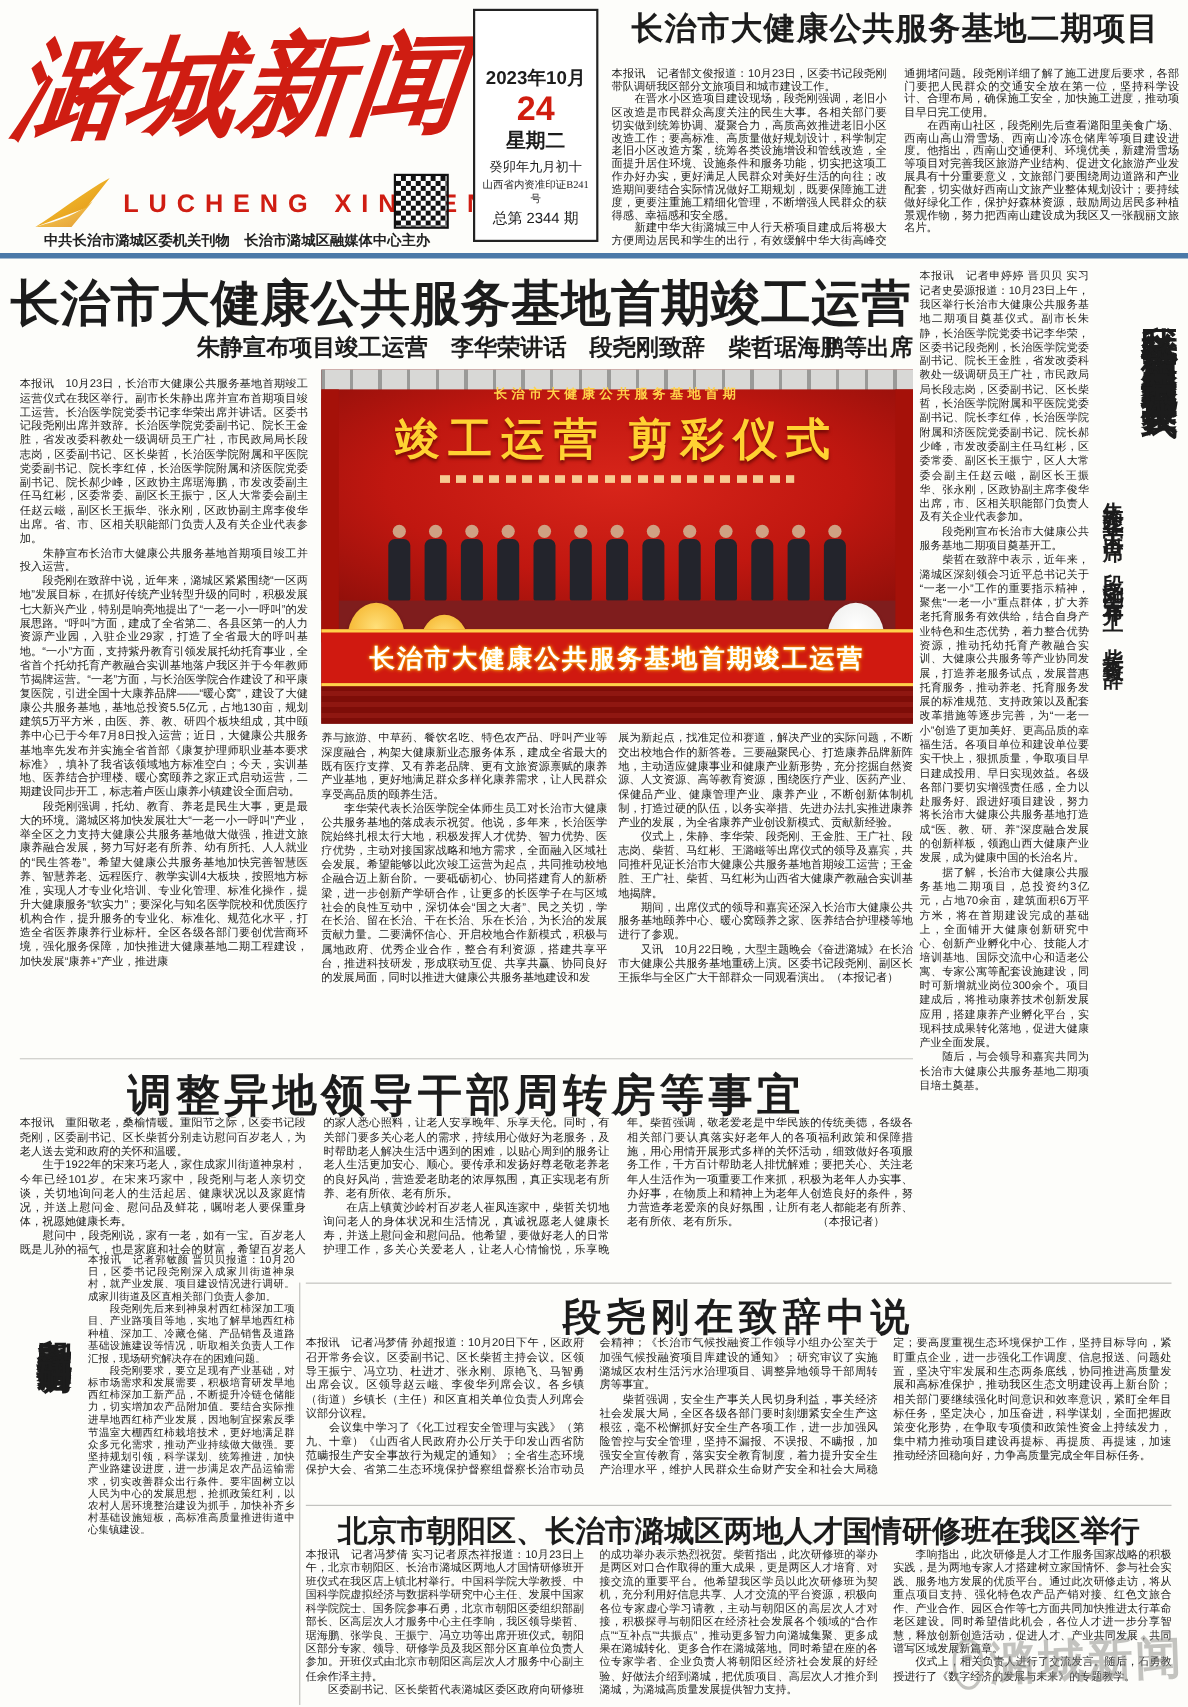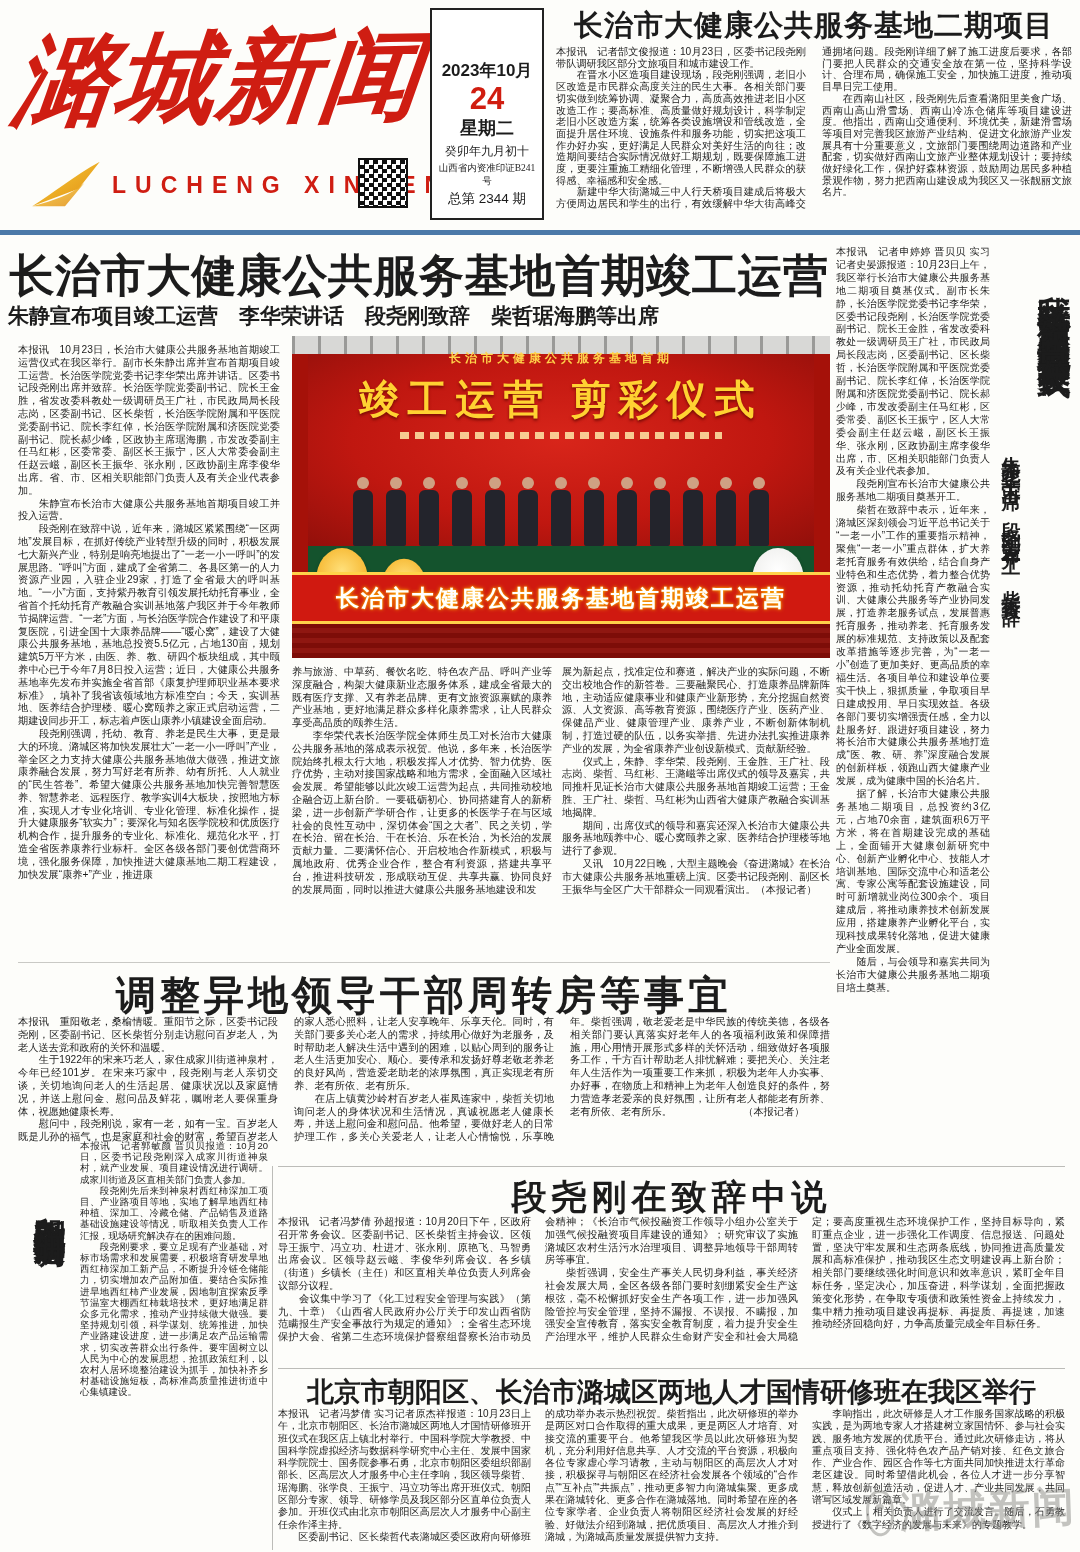--- a/index.html
+++ b/index.html
@@ -30,26 +30,26 @@
   #date-issue{font-size:13.5px;font-weight:400;}
   
   #top-article-headline{left:556px;top:6px;width:516px;font-size:29px;font-weight:900;
       letter-spacing:1px;text-align:center;white-space:nowrap;}
   #top-article-body{left:556px;top:46px;width:516px;height:184px;column-count:2;column-gap:16px;
       font-size:10.2px;line-height:11.7px;}
   #blue-rule{left:0;top:230px;width:1080px;height:5px;background:#4b79a8;}
   
   #lead-headline{left:8px;top:246px;width:822px;font-size:45px;font-weight:900;letter-spacing:0.5px;
       text-align:center;white-space:nowrap;}
-  #lead-subhead{left:8px;top:302px;width:822px;font-size:21px;font-weight:900;text-align:left;white-space:nowrap;}
+  #lead-subhead{left:8px;top:302px;width:822px;font-size:21px;font-weight:900;text-align:right;white-space:nowrap;}
   #lead-col1{left:18px;top:344px;width:262px;height:614px;}
   #lead-col2{left:292px;top:666px;width:260px;height:292px;}
   #lead-col3{left:562px;top:666px;width:268px;height:292px;}
   
-  #photo{left:292px;top:336px;width:538px;height:322px;background:#14532d;overflow:hidden;}
+  #photo{left:292px;top:336px;width:538px;height:322px;background:#7f1d1d;overflow:hidden;}
   .scaffold{position:absolute;left:0;top:0;width:100%;height:26px;
       background:repeating-linear-gradient(90deg,#9a9a98 0 3px,#d8d8d6 3px 26px);}
   .backdrop{position:absolute;left:0;top:18px;width:100%;height:192px;
       background:radial-gradient(ellipse at 50% 45%,#d8251a 0%,#c01710 55%,#8f0f0a 100%);}
   .pillar{position:absolute;top:18px;width:16px;height:230px;background:#a51109;}
   .ph-small-top{position:absolute;left:0;top:14px;width:100%;text-align:center;color:#ffd24a;
       font-size:12px;letter-spacing:4px;font-weight:bold;}
   .ph-main{position:absolute;left:0;top:36px;width:100%;text-align:center;color:#ffd232;
       font-size:40px;font-weight:900;letter-spacing:8px;text-shadow:0 2px 3px #7a0b06;}
   .ph-deco{position:absolute;left:20%;top:96px;width:60%;height:7px;opacity:.85;
@@ -116,32 +116,33 @@
         <linearGradient id="g1" x1="0" y1="0" x2="1" y2="1">
       <stop offset="0" stop-color="#f8d13a"></stop>
           <stop offset="1" stop-color="#e08a12"></stop>
         </linearGradient>
       </defs>
     <path d="M6 52 C26 40 50 20 76 6 L54 34 Z" fill="url(#g1)"></path>
     <path d="M6 52 C30 46 46 40 60 28 L40 52 Z" fill="url(#g1)" opacity=".85"></path>
   </svg>
   <div class="abs" id="masthead-latin">LUCHENG    XINWEN</div>
   <div class="abs" id="qr"></div>
+  <div class="abs" id="org-line">中共长治市潞城区委机关刊物　长治市潞城区融媒体中心主办</div>
 
   <div class="abs" id="date-box">
     <div id="date-ym">2023年10月</div>
     <div id="date-day">24</div>
     <div id="date-week">星期二</div>
     <div id="date-lunar">癸卯年九月初十</div>
     <div id="date-license">山西省内资准印证B241号</div>
     <div id="date-issue">总第 2344 期</div>
   </div>
 
   <div class="abs" id="top-article-headline">长治市大健康公共服务基地二期项目</div>
-  <div class="abs body-text justify" id="top-article-body" style="white-space:pre-line;">本报讯　记者郜文俊报道：10月23日，区委书记段尧刚带队调研我区部分文旅项目和城市建设工作。
+  <div class="abs body-text justify" id="top-article-body" style="white-space:pre-line;margin-top:16px;">本报讯　记者郜文俊报道：10月23日，区委书记段尧刚带队调研我区部分文旅项目和城市建设工作。
 　　在晋水小区造项目建设现场，段尧刚强调，老旧小区改造是市民群众高度关注的民生大事。各相关部门要切实做到统筹协调、凝聚合力，高质高效推进老旧小区改造工作；要高标准、高质量做好规划设计，科学制定老旧小区改造方案，统筹各类设施增设和管线改造，全面提升居住环境、设施条件和服务功能，切实把这项工作办好办实，更好满足人民群众对美好生活的向往；改造期间要结合实际情况做好工期规划，既要保障施工进度，更要注重施工精细化管理，不断增强人民群众的获得感、幸福感和安全感。
 　　新建中华大街潞城三中人行天桥项目建成后将极大方便周边居民和学生的出行，有效缓解中华大街高峰交通拥堵问题。段尧刚详细了解了施工进度后要求，各部门要把人民群众的交通安全放在第一位，坚持科学设计、合理布局，确保施工安全，加快施工进度，推动项目早日完工使用。
 　　在西南山社区，段尧刚先后查看潞阳里美食广场、西南山高山滑雪场、西南山冷冻仓储库等项目建设进度。他指出，西南山交通便利、环境优美，新建滑雪场等项目对完善我区旅游产业结构、促进文化旅游产业发展具有十分重要意义，文旅部门要围绕周边道路和产业配套，切实做好西南山文旅产业整体规划设计；要持续做好绿化工作，保护好森林资源，鼓励周边居民多种植景观作物，努力把西南山建设成为我区又一张靓丽文旅名片。</div>
 
   <div class="abs" id="blue-rule"></div>
 
   <div class="abs" id="lead-headline">长治市大健康公共服务基地首期竣工运营</div>
   <div class="abs" id="lead-subhead">朱静宣布项目竣工运营　李华荣讲话　段尧刚致辞　柴哲琚海鹏等出席</div>
   <div class="abs body-text justify" id="lead-col1">本报讯　10月23日，长治市大健康公共服务基地首期竣工运营仪式在我区举行。副市长朱静出席并宣布首期项目竣工运营。长治医学院党委书记李华荣出席并讲话。区委书记段尧刚出席并致辞。长治医学院党委副书记、院长王金胜，省发改委科教处一级调研员王广社，市民政局局长段志岗，区委副书记、区长柴哲，长治医学院附属和平医院党委副书记、院长李红倬，长治医学院附属和济医院党委副书记、院长郝少峰，区政协主席琚海鹏，市发改委副主任马红彬，区委常委、副区长王振宁，区人大常委会副主任赵云嵫，副区长王振华、张永刚，区政协副主席李俊华出席。省、市、区相关职能部门负责人及有关企业代表参加。
 　　朱静宣布长治市大健康公共服务基地首期项目竣工并投入运营。

